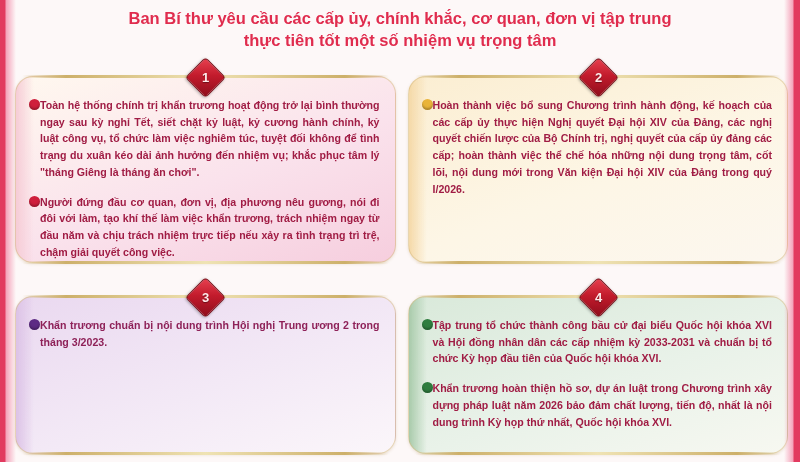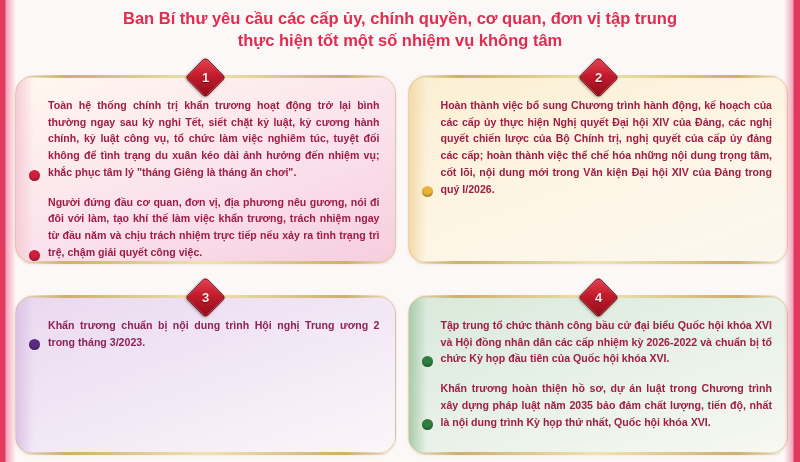--- a/index.html
+++ b/index.html
@@ -47,37 +47,37 @@
     border:1px solid #7a0a15;border-radius:4px;
     display:flex;align-items:center;justify-content:center;
     box-shadow:0 1px 3px rgba(0,0,0,0.35);z-index:3;
   }
   .badge span{
     transform:rotate(-45deg);color:#ffe9e9;font-weight:700;font-size:13px;
     text-shadow:0 1px 1px rgba(0,0,0,0.4);
   }
 
   ul.bullets{list-style:none;margin:0;padding:0;}
-  ul.bullets li{display:flex;gap:8px;margin-bottom:13px;align-items:flex-end;}
+  ul.bullets li{display:flex;margin-bottom:13px;}
   .dot{width:11px;height:11px;border-radius:50%;flex:0 0 11px;margin-top:2px;
        background:var(--bullet);box-shadow:inset 0 -2px 2px rgba(0,0,0,0.25);}
   .txt{
     color:var(--text);font-weight:700;font-size:10.6px;line-height:1.58;
     text-align:justify;
   }
 </style>
 </head>
 <body>
 
 <div class="edge left"></div>
 <div class="edge right"></div>
 
 <header class="title">
-  <div>Ban Bí thư yêu cầu các cấp ủy, chính quyền, cơ quan, đơn vị tập trung</div>
-  <div>thực hiện tốt một số nhiệm vụ không tâm</div>
+  <div>Ban Bí thư yêu cầu các cấp ủy, chính khắc, cơ quan, đơn vị tập trung</div>
+  <div>thực tiên tốt một số nhiệm vụ trọng tâm</div>
 </header>
 
 <main class="grid">
 
   <section class="card" style="--bullet: #cf1f3c; --text: #a01c44; --bg1: #fff8ef; --bg2: #fae2ec; --bg3: #f6cede; --edge: #f6ccd6;">
     <div class="badge">
       <span>1</span>
     </div>
     <ul class="bullets">
       <li>
@@ -115,22 +115,22 @@
     </ul>
   </section>
 
   <section class="card" style="--bullet: #2f7d3f; --text: #a01c44; --bg1: #d9e9da; --bg2: #e9f2e9; --bg3: #f7f8f1; --edge: #a9cbab;">
     <div class="badge">
       <span>4</span>
     </div>
     <ul class="bullets">
       <li>
         <span class="dot"></span>
-        <span class="txt">Tập trung tổ chức thành công bầu cử đại biểu Quốc hội khóa XVI và Hội đồng nhân dân các cấp nhiệm kỳ 2026-2022 và chuẩn bị tổ chức Kỳ họp đầu tiên của Quốc hội khóa XVI.</span>
+        <span class="txt">Tập trung tổ chức thành công bầu cử đại biểu Quốc hội khóa XVI và Hội đồng nhân dân các cấp nhiệm kỳ 2033-2031 và chuẩn bị tổ chức Kỳ họp đầu tiên của Quốc hội khóa XVI.</span>
       </li>
       <li>
         <span class="dot"></span>
-        <span class="txt">Khẩn trương hoàn thiện hồ sơ, dự án luật trong Chương trình xây dựng pháp luật năm 2035 bảo đảm chất lượng, tiến độ, nhất là nội dung trình Kỳ họp thứ nhất, Quốc hội khóa XVI.</span>
+        <span class="txt">Khẩn trương hoàn thiện hồ sơ, dự án luật trong Chương trình xây dựng pháp luật năm 2026 bảo đảm chất lượng, tiến độ, nhất là nội dung trình Kỳ họp thứ nhất, Quốc hội khóa XVI.</span>
       </li>
     </ul>
   </section>
 
 </main>
 
 </body></html>

